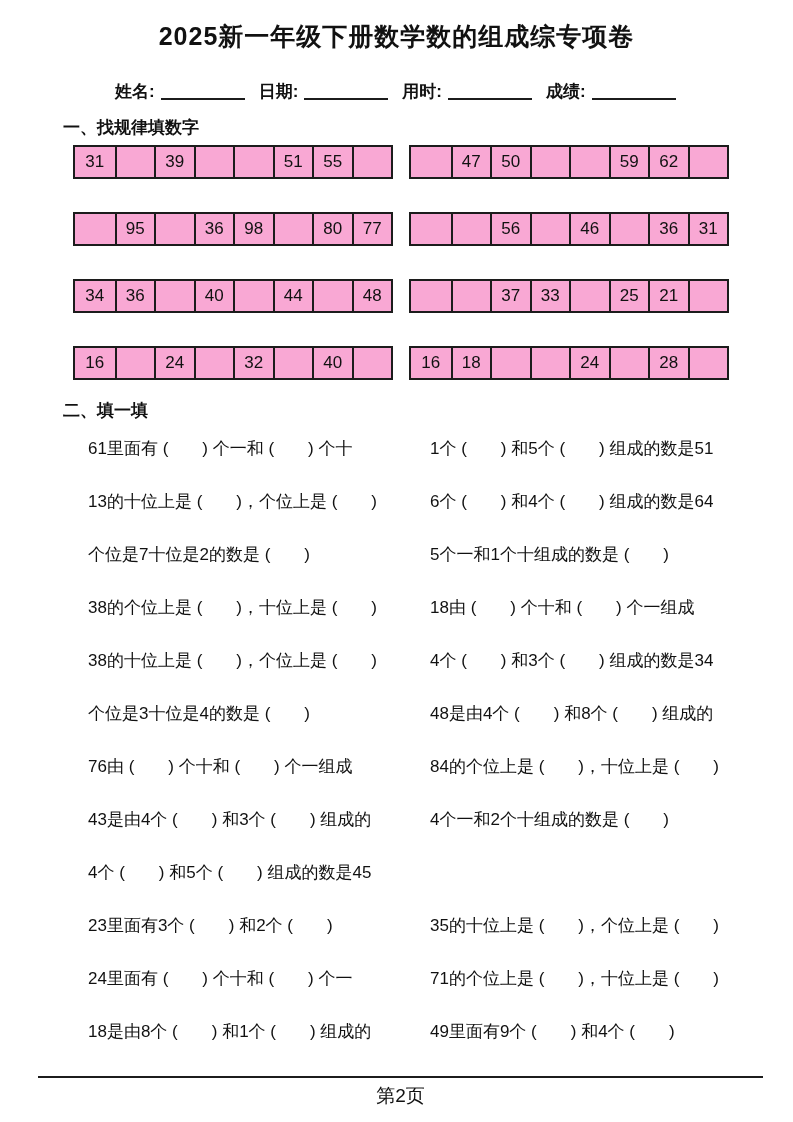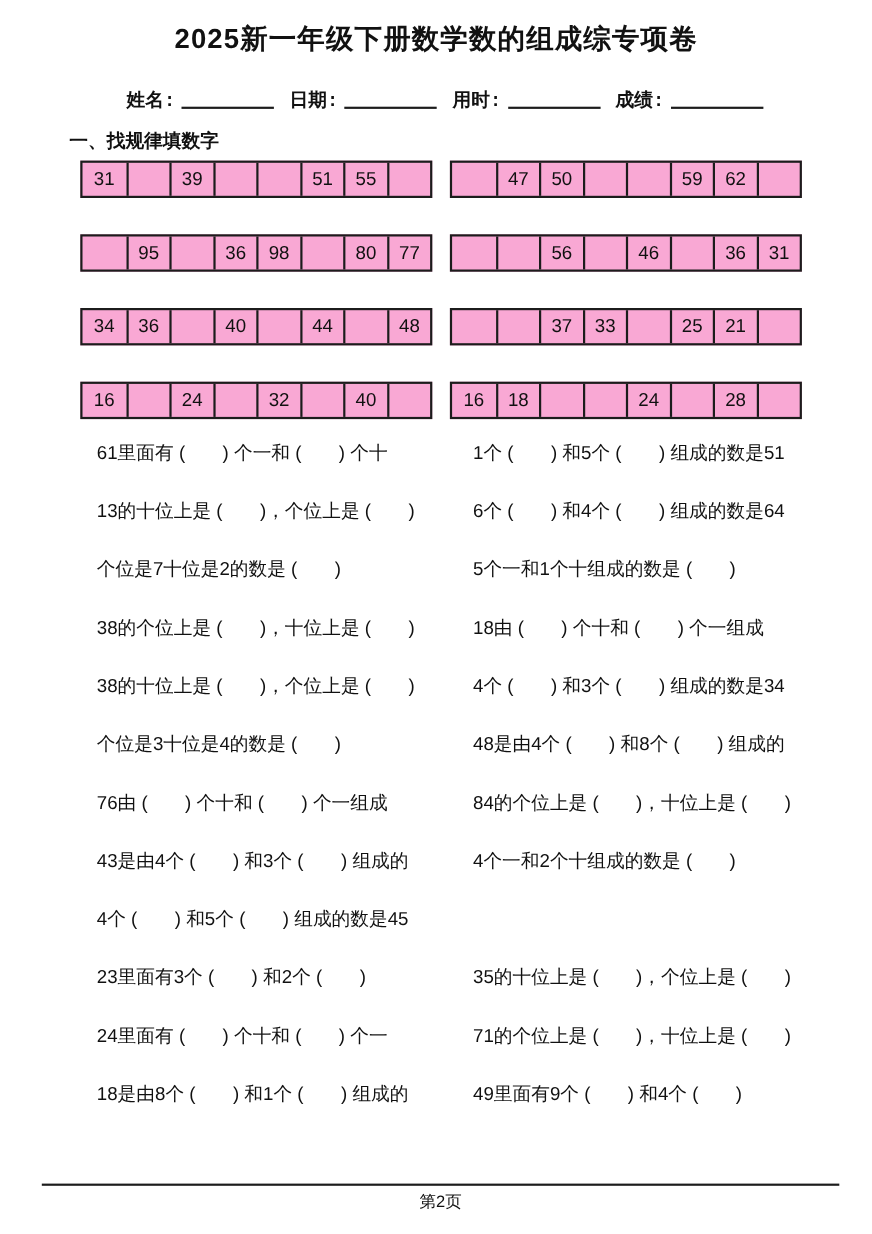--- a/index.html
+++ b/index.html
@@ -9,21 +9,21 @@
     font-family: "Liberation Sans", "DejaVu Sans", sans-serif;
     color: #111; position: relative; overflow: hidden;
   }
   .page { width: 793px; height: 1122px; padding: 9px 30px; position: relative; }
 
   .title {
     text-align: center; font-size: 25px; font-weight: 700;
     margin-top: 12px; line-height: 30px; letter-spacing: 1px;
   }
 
-  .meta { margin: 30px 0 0 85px; font-size: 17px; font-weight: 600; line-height: 22px; white-space: nowrap; font-family: Liberation Mono, monospace; }
+  .meta { margin: 30px 0 0 85px; font-size: 17px; font-weight: 600; line-height: 22px; white-space: nowrap; }
   .meta-field { margin-right: 4px; }
   .blank-line {
     display: inline-block; width: 84px; height: 15px;
     border-bottom: 2px solid #1c1c1c; margin: 0 10px 0 6px;
     vertical-align: baseline; transform: translateY(3px);
   }
 
   .sec-heading { font-size: 17px; font-weight: 700; margin-left: 33px; line-height: 22px; }
   .sec-heading.first { margin-top: 14px; }
 
@@ -39,21 +39,21 @@
   .seq-cell:first-child { border-left: none; }
 
   .questions { margin: 16px 0 0 58px; font-size: 17px; }
   .q-row { display: flex; margin-bottom: 32px; line-height: 21px; }
   .q-left  { width: 342px; flex-shrink: 0; padding-right: 6px; }
   .q-right { flex: 1; }
 
   .footer {
     position: absolute; top: 1076px; left: 38px; right: 30px;
     border-top: 2px solid #1c1c1c; text-align: center; padding-top: 5px;
-    font-size: 15px;
+    font-size: 19px;
   }
 </style>
 </head>
 <body>
 
 <div class="page">
 
   <div class="title">2025新一年级下册数学数的组成综专项卷</div>
 
   <div class="meta">
@@ -151,20 +151,21 @@
         <div class="seq-cell"></div>
         <div class="seq-cell">24</div>
         <div class="seq-cell"></div>
         <div class="seq-cell">28</div>
         <div class="seq-cell"></div>
       </div>
     </div>
 
   </div>
 
+  <div class="sec-heading">二、填一填</div>
 
   <div class="questions">
     <div class="q-row">
       <div class="q-left">61里面有 (　　) 个一和 (　　) 个十</div>
       <div class="q-right">1个 (　　) 和5个 (　　) 组成的数是51</div>
     </div>
     <div class="q-row">
       <div class="q-left">13的十位上是 (　　)，个位上是 (　　)</div>
       <div class="q-right">6个 (　　) 和4个 (　　) 组成的数是64</div>
     </div>

